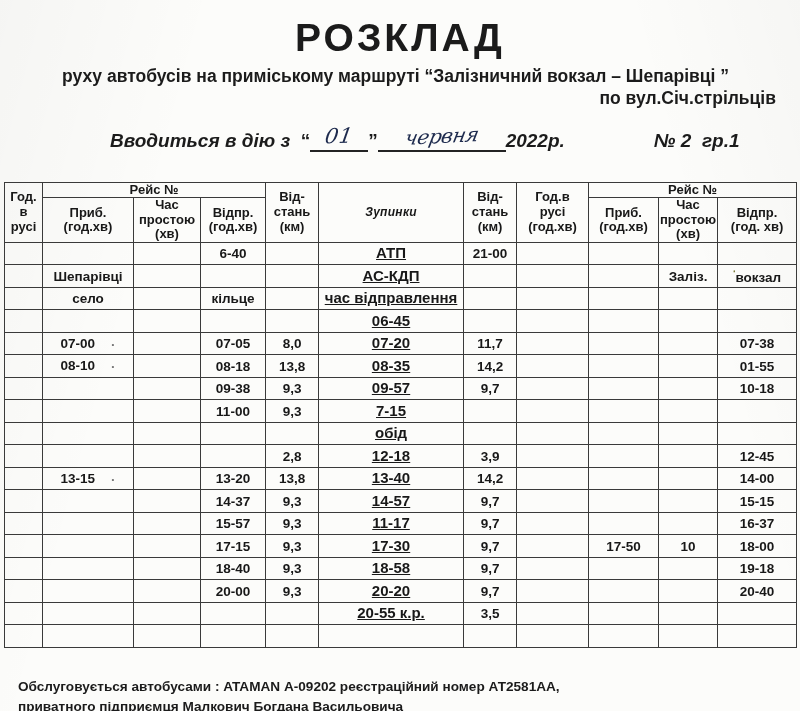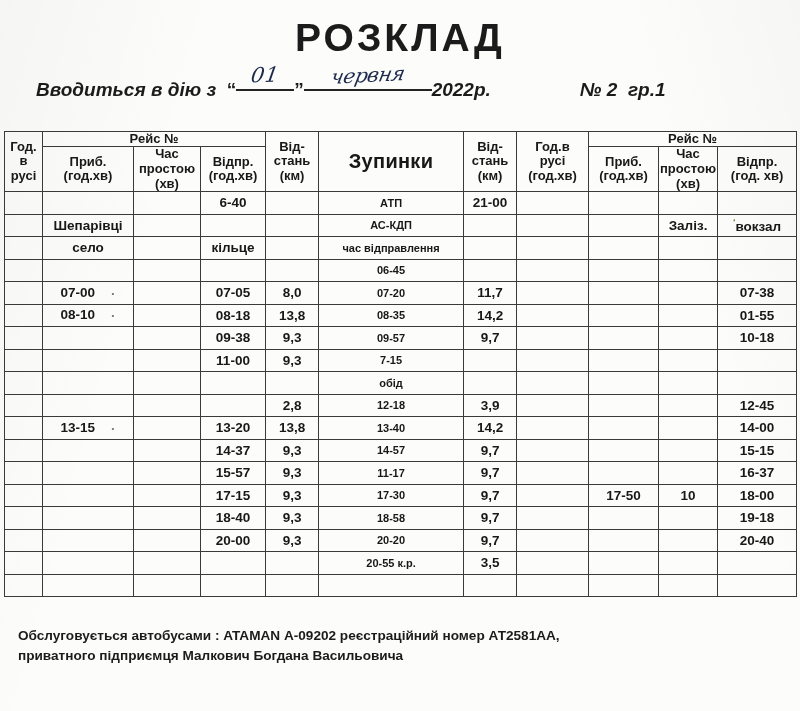--- a/index.html
+++ b/index.html
@@ -36,27 +36,27 @@
     font-weight:bold;
     line-height:1.28;
     padding:0 14px 0 62px;
     color:#1b1b1b;
   }
   .sub-l1{display:block;}
   .sub-l2{display:block;text-align:right;padding-right:10px;}
 
   .enact{
     margin-top:20px;
-    padding-left:36px;
+    padding-left:110px;
     font-size:19px;
     font-weight:bold;
     font-style:italic;
     color:#1b1b1b;
     display:flex;
-    align-items:center;
+    align-items:flex-end;
     white-space:pre;
   }
   .enact .q{font-style:normal;font-weight:bold;}
   .blank{
     display:inline-block;
     border-bottom:2px solid #232323;
     text-align:center;
     position:relative;
   }
   .blank.day{width:58px;}
@@ -96,24 +96,24 @@
     padding:0;
     line-height:1.12;
     overflow:hidden;
     font-weight:bold;
   }
   thead th{
     font-size:13px;
     font-weight:bold;
     padding:1px 1px;
   }
-  th.stops-h{font-size:20px;letter-spacing:0.3px;}
+  th.stops-h{font-size:12px;letter-spacing:0.3px;font-style:italic;}
   tbody td{height:21.5px;font-size:13.5px;}
   tbody tr td{white-space:nowrap;}
-  td.wide{font-size:11px;}
+  td.wide{font-size:15px;text-decoration:underline;}
   .dot-mark{
     font-size:13.5px;
     color:#777;
     display:inline-block;
     margin-left:16px;
     vertical-align:middle;
   }
   .tick{
     font-size:9px;
     color:#6a6a20;
@@ -131,20 +131,24 @@
   }
   .footer div{white-space:nowrap;}
 </style>
 </head>
 <body>
 
 <div class="sheet">
 
   <div class="hdr">
     <div class="doc-title">РОЗКЛАД</div>
+    <div class="subtitle">
+      <span class="sub-l1">руху автобусів на приміському маршруті  “Залізничний вокзал –  Шепарівці ”</span>
+      <span class="sub-l2">по вул.Січ.стрільців</span>
+    </div>
 
     <div class="enact">
       <span>Вводиться в дію з</span><span>  </span>
       <span class="q">“</span>
       <span class="blank day"><span class="hand">01</span></span>
       <span class="q">”</span>
       <span class="blank month"><span class="hand mon">червня</span></span>
       <span class="yr">2022р.</span>
       <span class="trip">№ 2  гр.1</span>
     </div>

